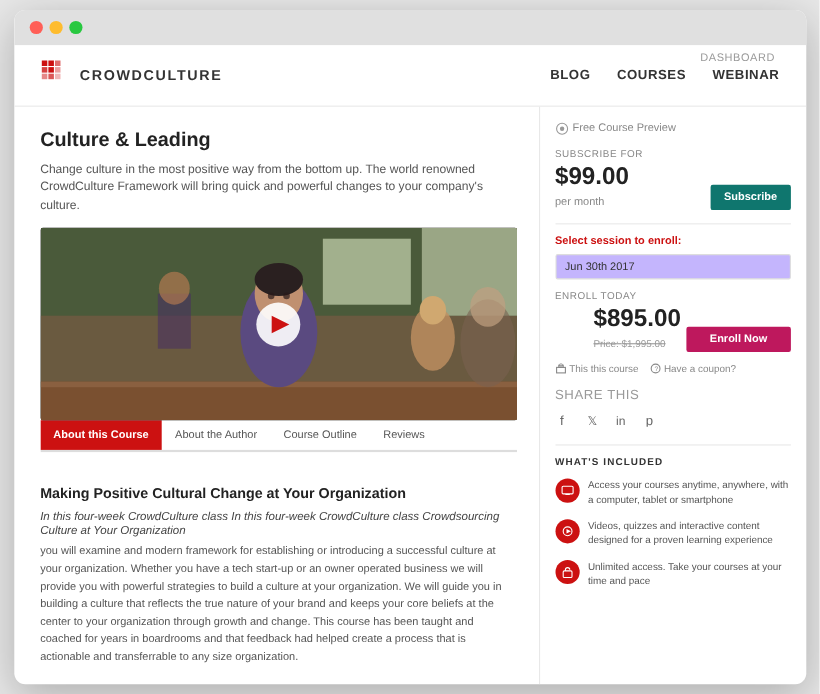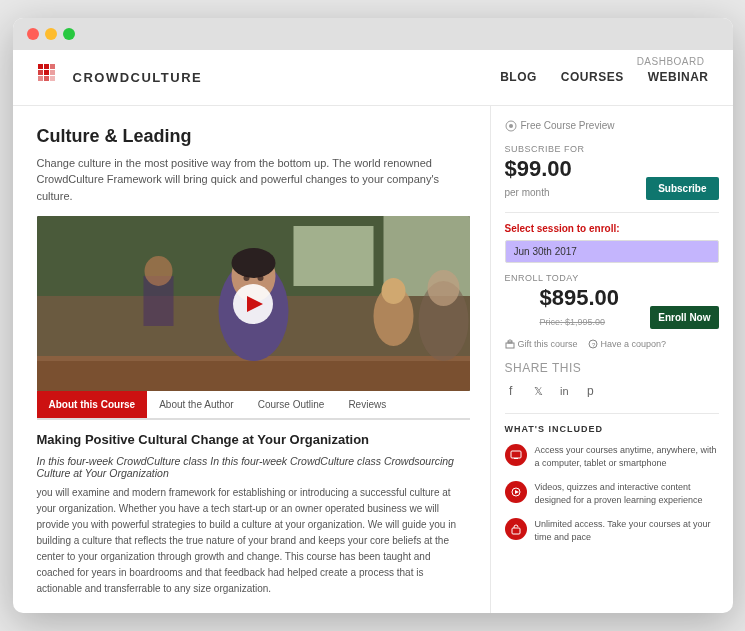--- a/index.html
+++ b/index.html
@@ -168,21 +168,21 @@
       background: none;
     }
     .tab.active {
       background: #cc1111;
       color: #fff;
       font-weight: 600;
     }
 
     
     .content-section {
-      padding: 12px 0 0 0;
+      padding: 30px 0 0 0;
     }
     .content-heading {
       font-size: 13px;
       font-weight: 600;
       color: #222;
       margin-bottom: 8px;
     }
     .content-italic {
       font-style: italic;
       font-size: 10.5px;
@@ -280,24 +280,24 @@
       font-size: 22px;
       font-weight: 700;
       color: #222;
     }
     .original-price {
       font-size: 9px;
       color: #999;
       text-decoration: line-through;
     }
     .enroll-btn {
-      background: #14532d;
+      background: #be185d;
       color: #fff;
       border: none;
-      padding: 6px 8px;
+      padding: 6px 21px;
       font-size: 10px;
       font-weight: 600;
       border-radius: 2px;
       cursor: pointer;
     }
     .gift-coupon-row {
       display: flex;
       gap: 10px;
       margin: 8px 0;
     }
@@ -515,21 +515,21 @@
       </div>
 
       
       <div class="gift-coupon-row">
         <span class="gift-link">
           <svg width="10" height="10" viewBox="0 0 10 10">
             <rect x="1" y="4" width="8" height="5" stroke="#888" stroke-width="1" fill="none"></rect>
             <rect x="3" y="2" width="4" height="2" stroke="#888" stroke-width="1" fill="none"></rect>
             <circle cx="5" cy="2" r="1.5" stroke="#888" stroke-width="0.5" fill="none"></circle>
           </svg>
-          <span>Gift this course</span>
+          <span>This this course</span>
         </span>
         <span class="coupon-link">
           <svg width="10" height="10" viewBox="0 0 10 10">
             <circle cx="5" cy="5" r="4" stroke="#888" stroke-width="1" fill="none"></circle>
             <text x="4" y="7.5" font-size="6" fill="#888">?</text>
           </svg>
           <span>Have a coupon?</span>
         </span>
       </div>
 

